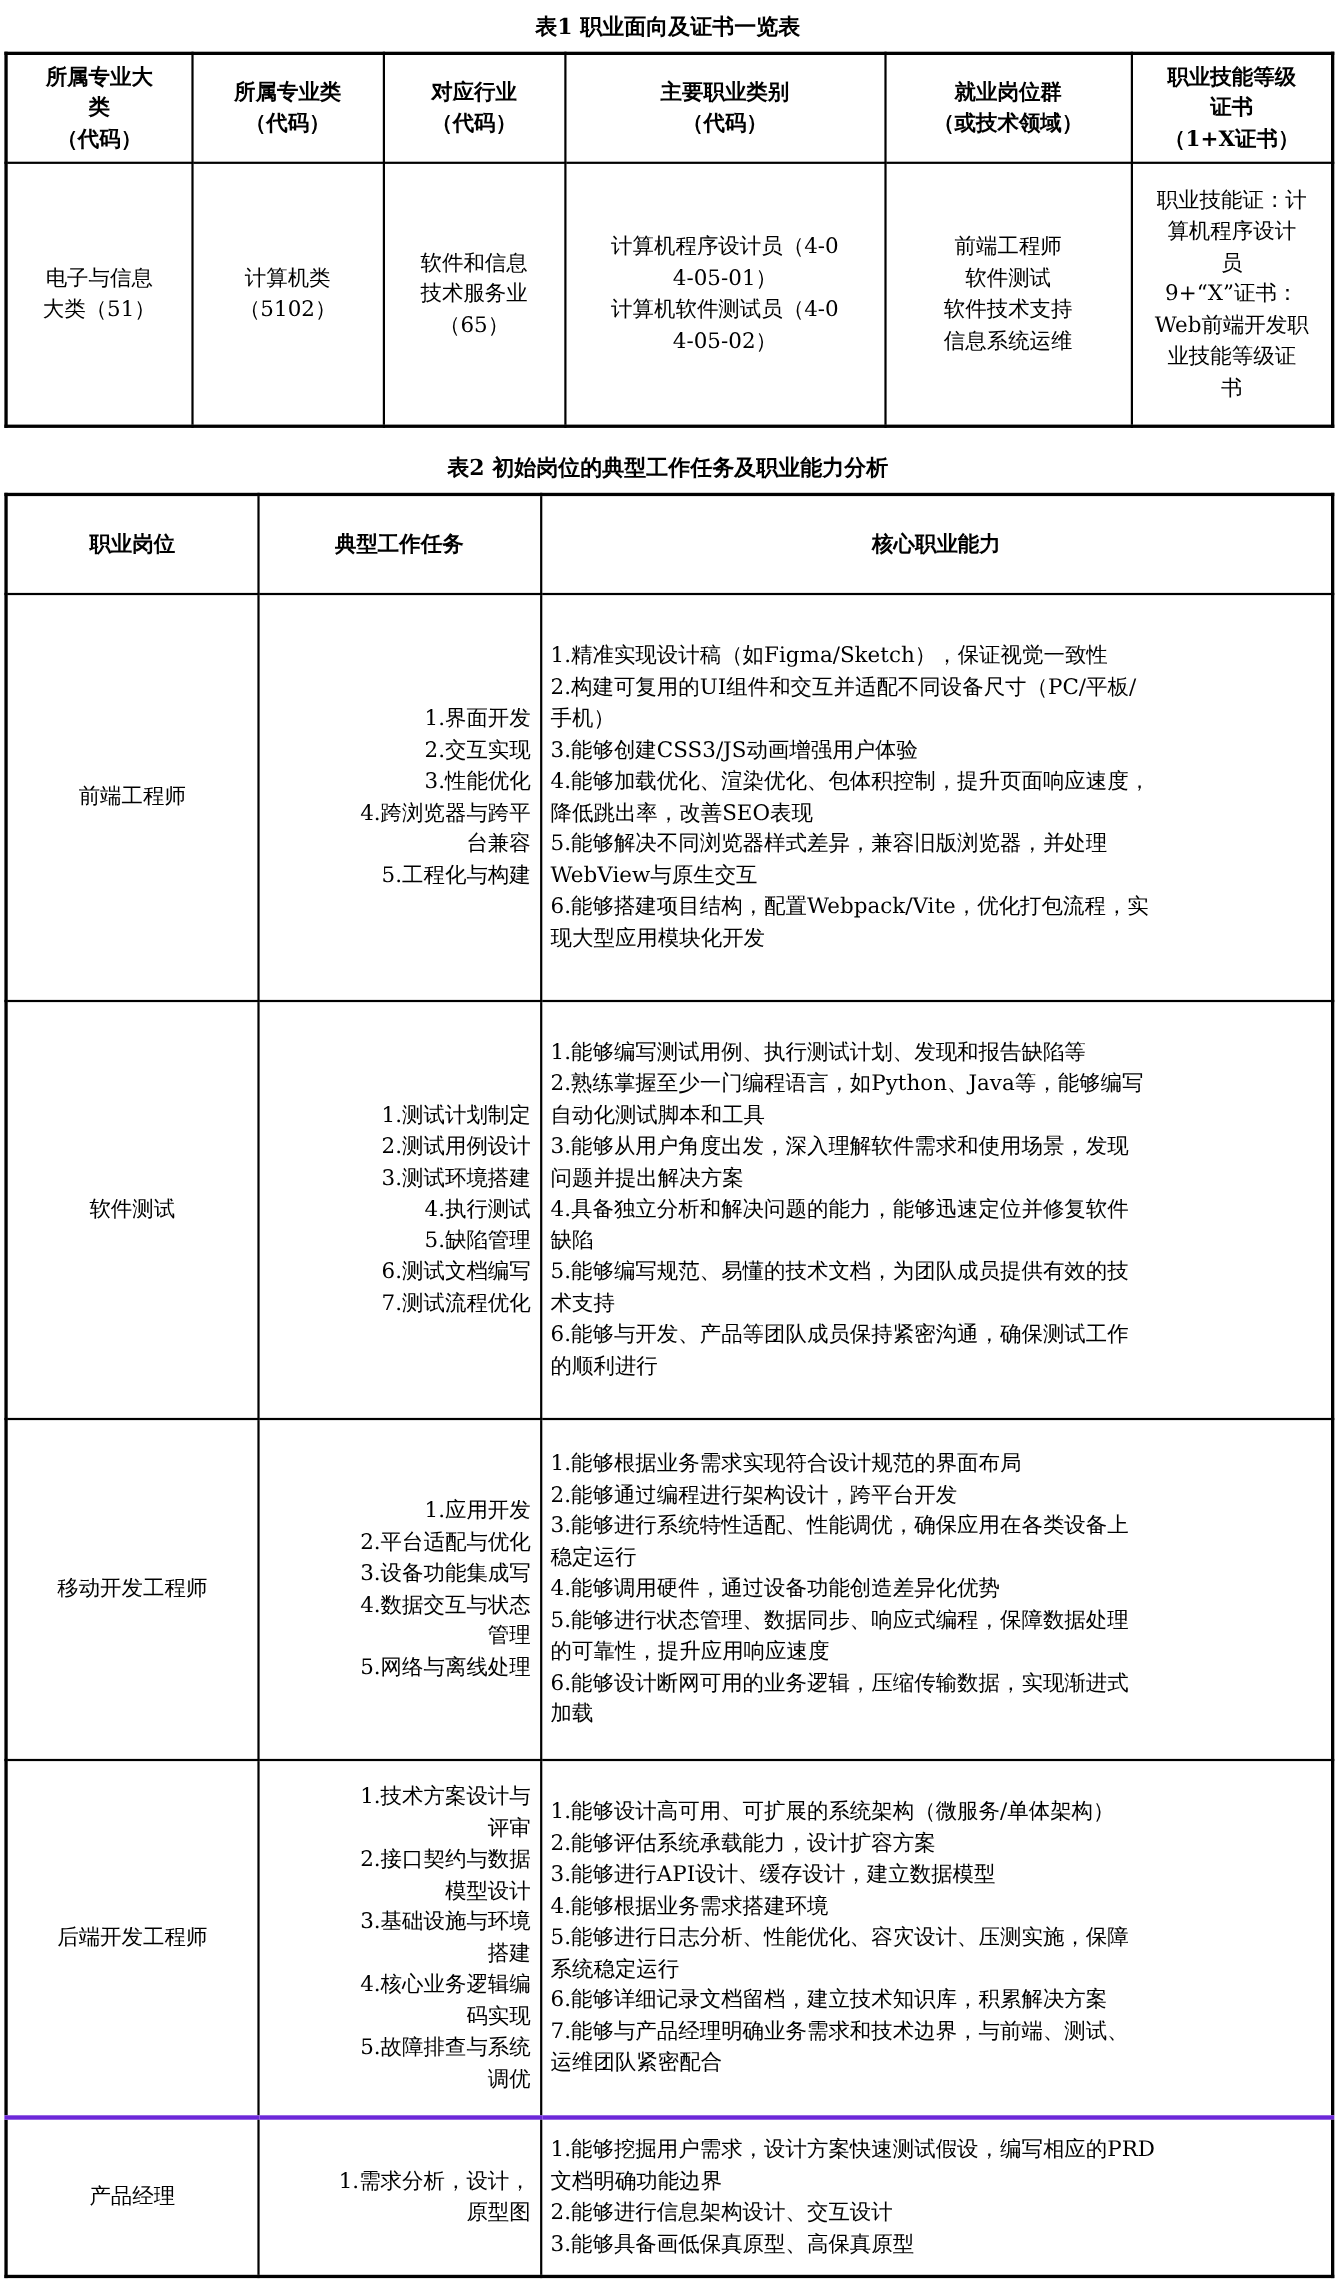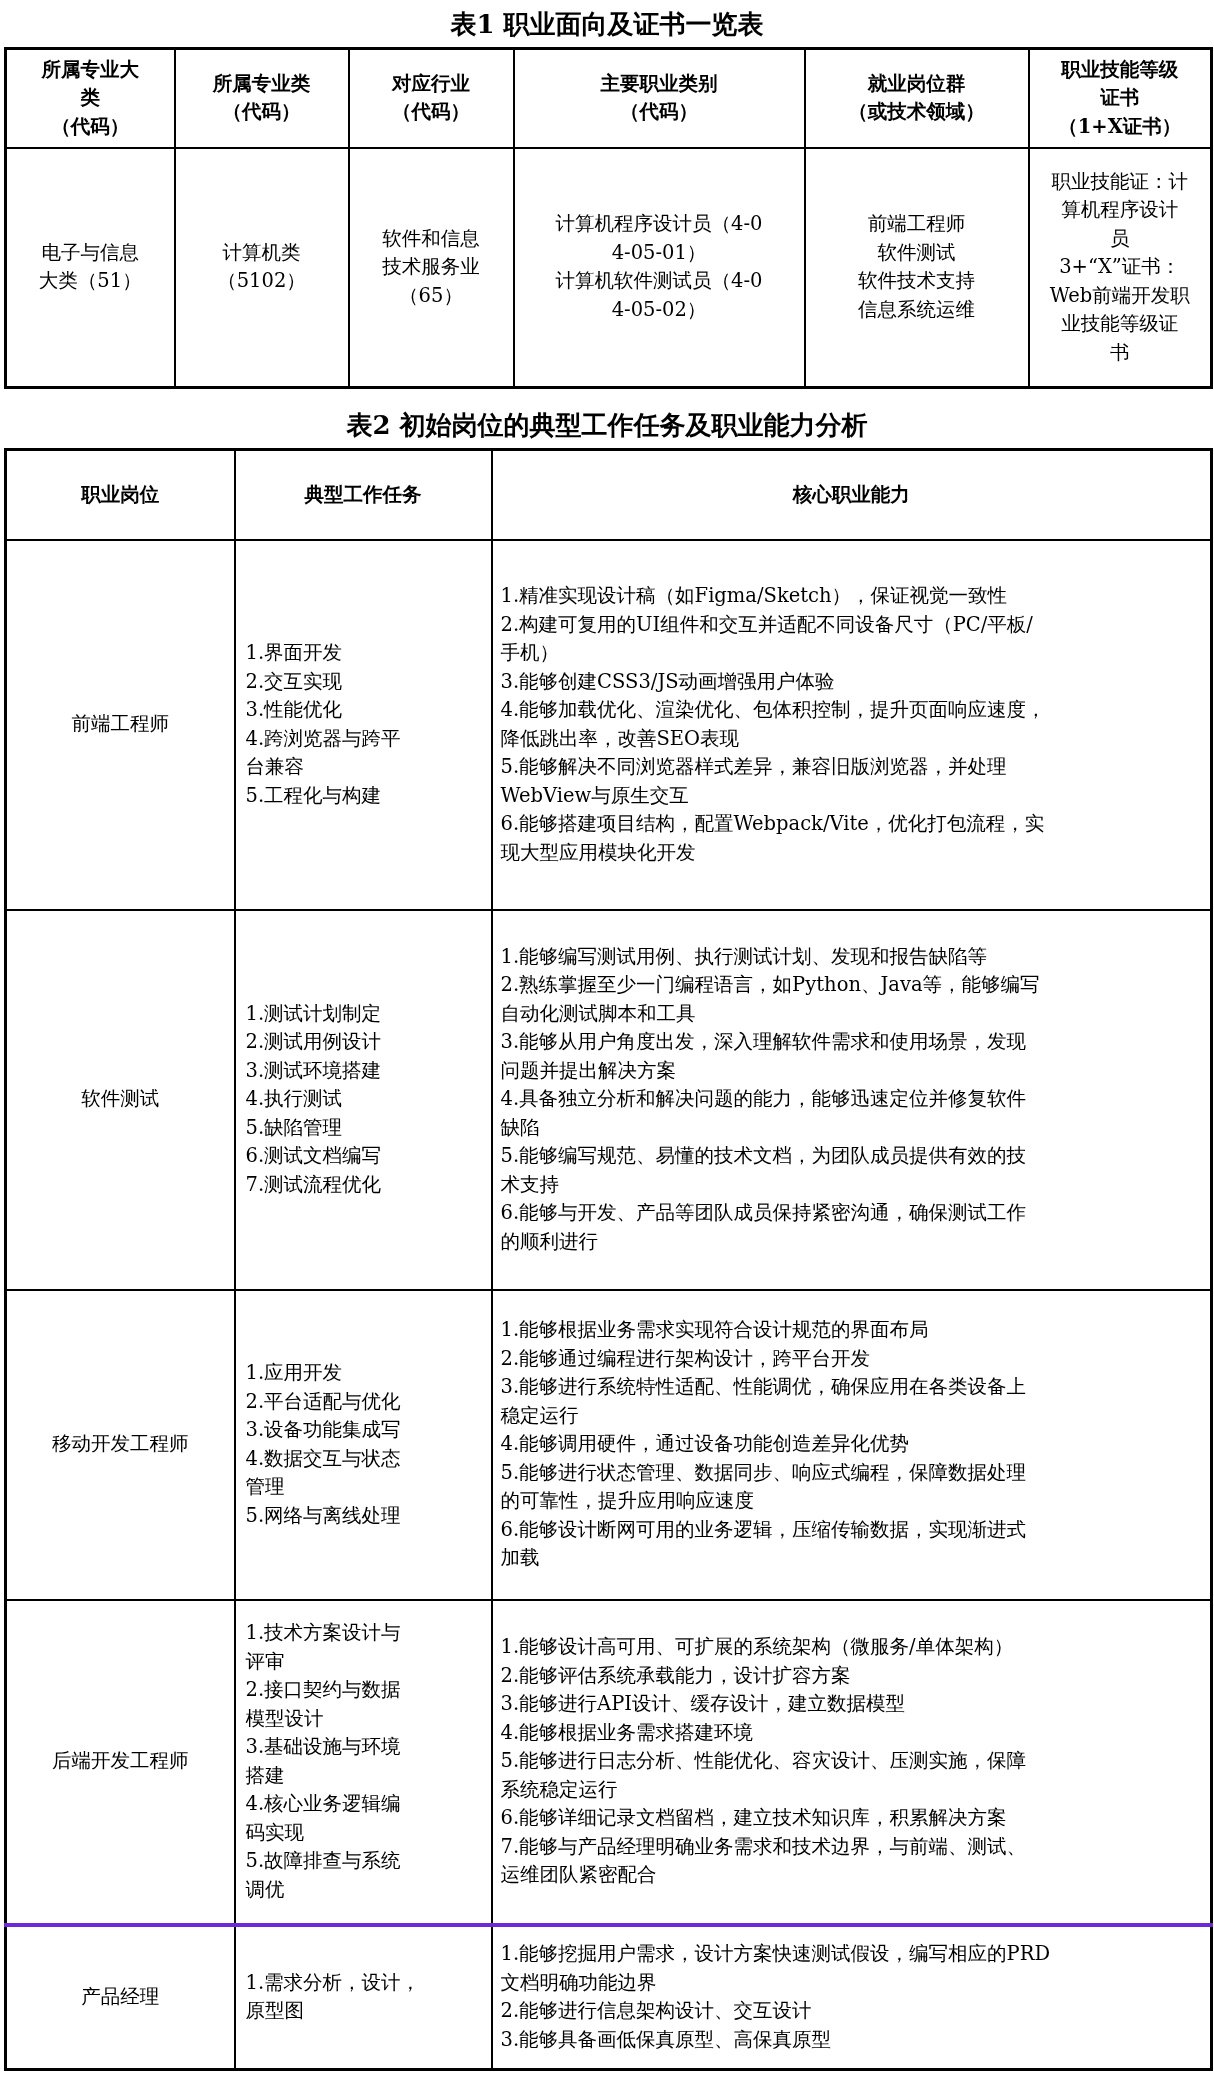--- a/index.html
+++ b/index.html
@@ -12,21 +12,21 @@
   .page {
     width: 1214px;
     box-sizing: border-box;
     padding: 10px 4px 6px 4px;
     background: #ffffff;
   }
   .tbl-title {
     width: 100%;
     text-align: center;
     font-weight: bold;
-    font-size: 26px;
+    font-size: 20px;
     line-height: 28px;
     margin-bottom: 9px;
     white-space: pre-line;
   }
   .title2 { margin-top: 22px; }
   table {
     border-collapse: collapse;
     table-layout: fixed;
     width: 1206px;
     border: 3px solid #000000;
@@ -42,21 +42,21 @@
     overflow: hidden;
   }
   th { font-weight: bold; text-align: center; }
   
   .t1 td { text-align: center; }
   .t1 thead tr { height: 99px; }
   .t1 tbody tr { height: 240px; }
   
   .t2 thead tr { height: 90px; }
   .t2 td.pos { text-align: center; }
-  .t2 td.tasks { text-align: left; padding: 6px 8px 6px 10px; margin-left: 12px; }
+  .t2 td.tasks { text-align: right; padding: 6px 8px 6px 10px; margin-left: 12px; }
   .t2 td.abilities { text-align: left; padding: 6px 10px 6px 8px; }
   .t2 tr.r1 { height: 370px; }
   .t2 tr.r2 { height: 380px; }
   .t2 tr.r3 { height: 310px; }
   .t2 tr.r4 { height: 325px; }
   .t2 tr.r5 { height: 145px; }
   .t2 tr.r5 td { border-top: 4px solid #6d28d9; }
 </style>
 </head>
 <body>
@@ -105,21 +105,21 @@
 4-05-01）
 计算机软件测试员（4-0
 4-05-02）</td>
         <td>前端工程师
 软件测试
 软件技术支持
 信息系统运维</td>
         <td>职业技能证：计
 算机程序设计
 员
-3+“X”证书：
+9+“X”证书：
 Web前端开发职
 业技能等级证
 书</td>
       </tr>
     </tbody>
   </table>
 
   <div class="tbl-title title2">表2  初始岗位的典型工作任务及职业能力分析</div>
 
   <table class="t2">

